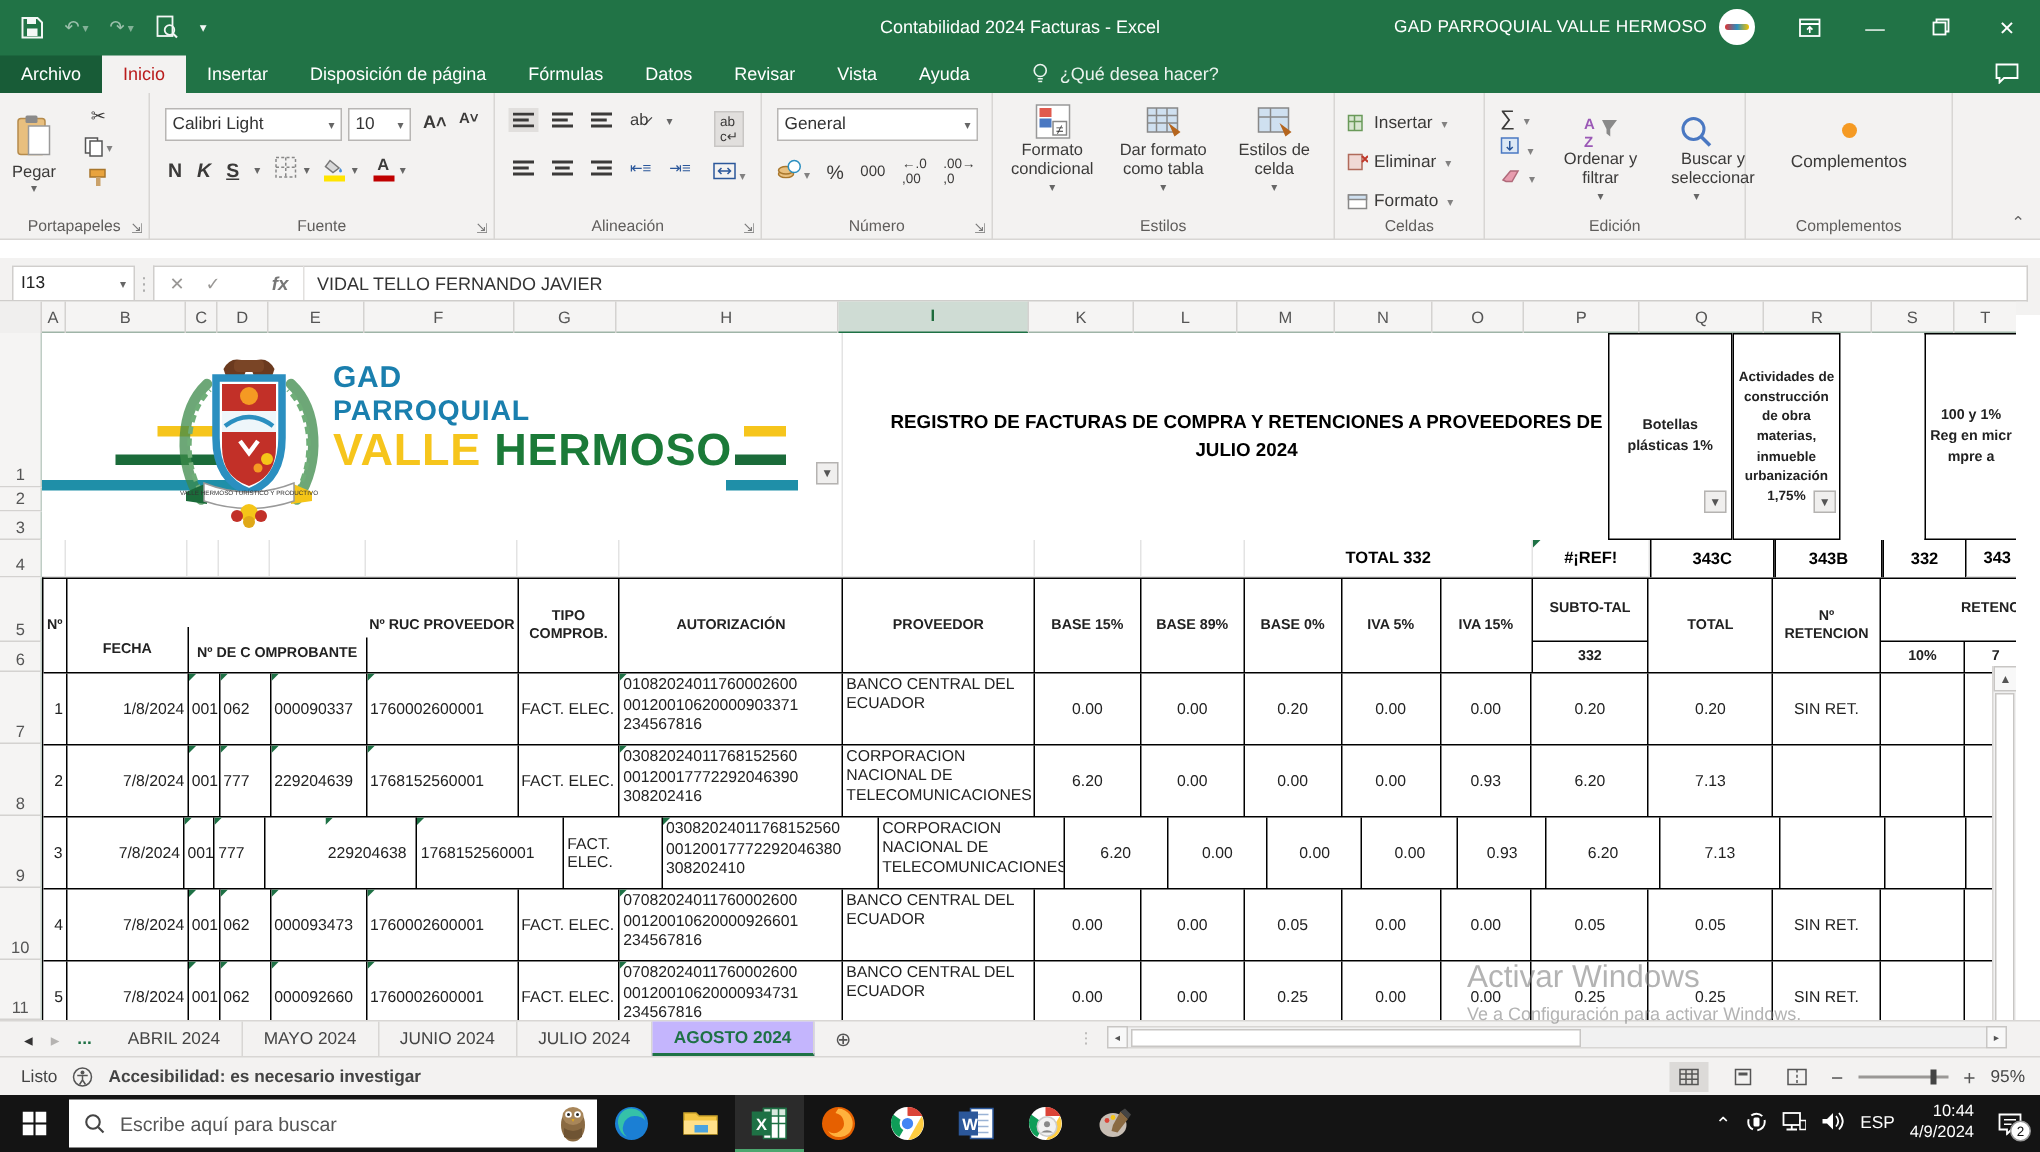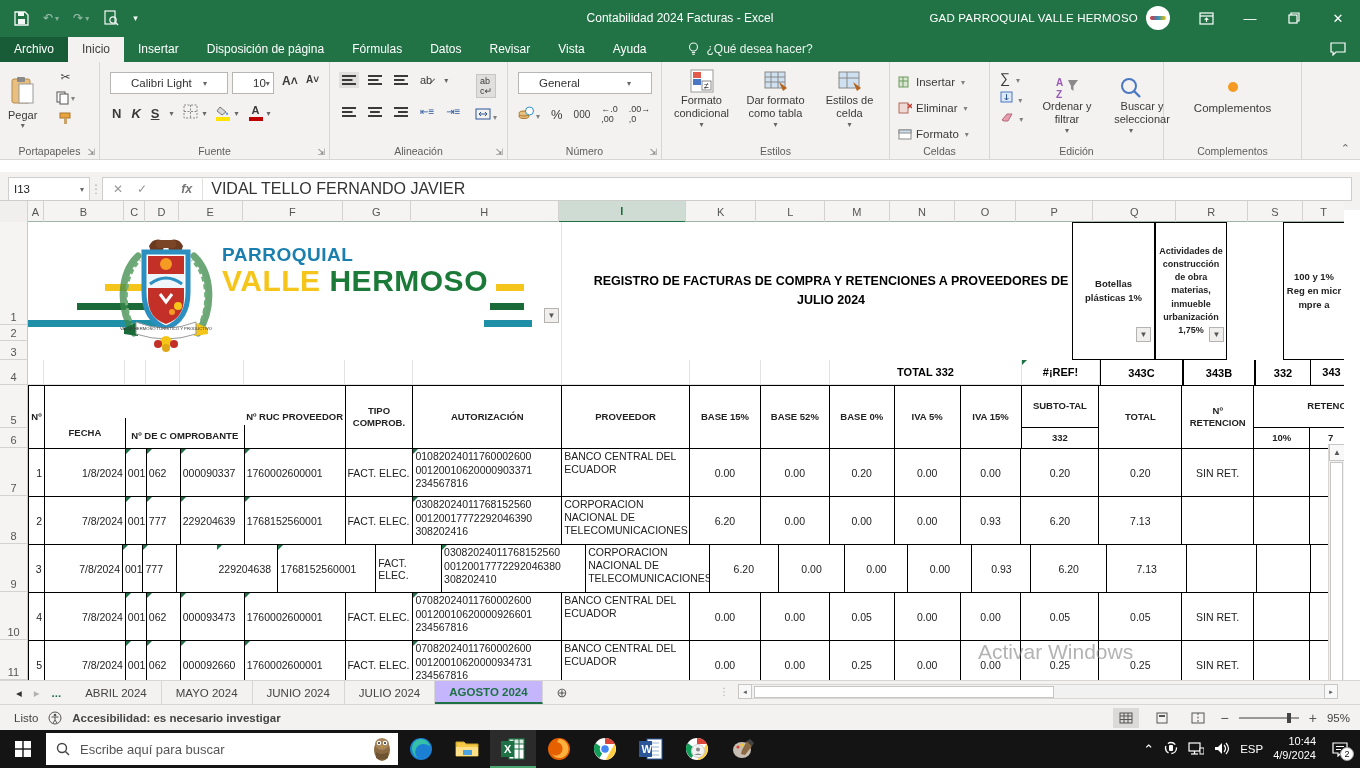--- a/index.html
+++ b/index.html
@@ -18,32 +18,32 @@
   .account { display:flex; align-items:center; gap:8px; margin-right:14px; }
   .account-name { font-size:11.5px; letter-spacing:.2px; }
   .avatar { width:24px; height:24px; border-radius:50%; background:#fff; position:relative; overflow:hidden; }
   .avatar i { position:absolute; left:4px; top:10px; width:16px; height:4px; background:linear-gradient(90deg,#d33,#2b8fc0,#f2c200); border-radius:2px; }
   .winbtn { width:44px; height:36px; display:flex; align-items:center; justify-content:center; color:#fff; font-size:13px; }
 
   
   .menubar { position:absolute; left:0; top:36px; width:1360px; height:26px; background:#217346; display:flex; align-items:flex-end; }
   .mtab { padding:5px 14px 6px; font-size:12px; color:#fff; }
   .mtab.archivo { background:#185c37; }
-  .mtab.active { background:#f3f2f1; color:#404040; }
+  .mtab.active { background:#f3f2f1; color:#b91c1c; }
   .msearch { display:flex; align-items:center; gap:7px; color:#eaf3ee; margin-left:28px; padding-bottom:6px; font-size:12px; }
   .comment-ico { position:absolute; right:14px; top:6px; color:#fff; }
 
   
   .ribbon { position:absolute; left:0; top:62px; width:1360px; height:98px; background:#f3f2f1; border-bottom:1px solid #d8d6d4; display:flex; }
   .rgroup { position:relative; height:98px; border-right:1px solid #d8d6d4; }
   .rglabel { position:absolute; bottom:3px; left:0; right:0; text-align:center; font-size:10.5px; color:#5f5d5b; }
   .launcher { position:absolute; bottom:3px; right:4px; font-size:9px; color:#777; }
   .collapse { position:absolute; right:10px; bottom:4px; color:#666; font-size:11px; }
   .bigbtn { display:flex; flex-direction:column; align-items:center; justify-content:flex-start; padding-top:8px; }
-  .combo { background:#fff; border:1px solid #b8b6b4; height:22px; display:flex; align-items:center; justify-content:space-between; padding:0 20px; font-size:11.5px; color:#333; }
+  .combo { background:#fff; border:1px solid #b8b6b4; height:22px; display:flex; align-items:center; justify-content:space-between; padding:0 4px; font-size:11.5px; color:#333; }
   .combo .dd { font-size:8px; color:#666; }
   .ibtn { display:inline-flex; align-items:center; justify-content:center; color:#3b3a39; }
   .lines { display:inline-block; width:14px; height:10px; background:
       linear-gradient(#3b3a39 0 0) 0 0/100% 2px no-repeat,
       linear-gradient(#3b3a39 0 0) 0 4px/75% 2px no-repeat,
       linear-gradient(#3b3a39 0 0) 0 8px/100% 2px no-repeat; }
   .lines.c { background:
       linear-gradient(#3b3a39 0 0) 50% 0/100% 2px no-repeat,
       linear-gradient(#3b3a39 0 0) 50% 4px/70% 2px no-repeat,
       linear-gradient(#3b3a39 0 0) 50% 8px/100% 2px no-repeat; }
@@ -59,21 +59,21 @@
   .est-big { display:flex; flex-direction:column; align-items:center; width:74px; padding-top:6px; font-size:11px; color:#3b3a39; text-align:center; line-height:1.2; }
   .small-row { display:flex; align-items:center; gap:4px; font-size:11.5px; color:#3b3a39; height:20px; }
 
   
   .fbar-wrap { position:absolute; left:0; top:172px; width:1360px; height:38px; background:#f3f2f1; padding-top:3px; }
   .fbar { display:flex; height:24px; margin:2px 8px 0 8px; align-items:stretch; }
   .namebox { width:82px; background:#fff; border:1px solid #d0cecc; display:flex; align-items:center; justify-content:space-between; padding:0 5px; font-size:11.5px; }
   .fsep { width:12px; display:flex; align-items:center; justify-content:center; color:#aaa; }
   .fbtns { display:flex; align-items:center; gap:14px; background:#fff; border:1px solid #d0cecc; border-right:none; padding:0 10px; color:#9a9896; }
   .fx { font-style:italic; font-weight:bold; color:#777; font-size:12.5px;margin-left:20px; }
-  .ftext { flex:1; background:#fff; border:1px solid #d0cecc; border-left:1px solid #e2e0de; display:flex; align-items:center; padding:0 8px; font-size:16px; color:#333; }
+  .ftext { flex:1; background:#fff; border:1px solid #d0cecc; border-left:1px solid #e2e0de; display:flex; align-items:center; padding:0 8px; font-size:12px; color:#333; }
 
   
   .colheads { position:absolute; left:0; top:200px; width:1344px; height:22px; display:flex; background:#f5f4f3; border-top:1px solid #cfcdcb; border-bottom:1px solid #9fb4a7; font-size:11px; color:#555; }
   .ch { border-right:1px solid #d4d2d0; display:flex; align-items:center; justify-content:center; height:22px; }
   .ch.corner { background:#f0efee; }
   .ch.sel { background:#cfdcd4; color:#1e6b3c; border-bottom:2px solid #1e7145; font-weight:bold; }
 
   
   .grid { position:absolute; left:0; top:222px; width:1344px; height:458px; background:#fff; overflow:hidden; }
   .gutter-cell { position:absolute; left:0; width:28px; background:#f5f4f3; border-right:1px solid #bfcdc5; border-bottom:1px solid #d4d2d0; font-size:11px; color:#555; display:flex; align-items:flex-end; justify-content:center; padding-bottom:1px; }
@@ -555,20 +555,21 @@
         <path d="M20 94 q30 12 60 0 l0 12 q-30 10 -60 0 Z" fill="#fff" stroke="#999" stroke-width="1"></path>
         <text x="50" y="102" font-size="4.2" text-anchor="middle" fill="#333">VALLE HERMOSO TURÍSTICO Y PRODUCTIVO</text>
 
         <circle cx="50" cy="114" r="6" fill="#f5c518"></circle>
         <circle cx="42" cy="116" r="4" fill="#c23028"></circle>
         <circle cx="58" cy="116" r="4" fill="#c23028"></circle>
         <circle cx="50" cy="120" r="4" fill="#e0a818"></circle>
       </svg>
 
       <div class="logo-text">
+        <div class="lt-gad">GAD</div>
         <div class="lt-par">PARROQUIAL</div>
         <div class="lt-vh"><span class="lt-valle">VALLE</span> <span class="lt-hermoso">HERMOSO</span></div>
       </div>
       <div class="ddbtn" style="right:2px;top:86px;">▼</div>
     </div>
 
     <div class="abs title-cell">
       <span>REGISTRO DE FACTURAS DE COMPRA Y RETENCIONES A PROVEEDORES DE JULIO 2024</span>
       <div class="ddbtn" style="right:4px;top:86px;">▼</div>
     </div>
@@ -611,21 +612,21 @@
 
     <div class="thead">
       <div class="th" style="width:16px;">Nº</div>
       <div class="th" style="width:81px;margin-top:32px;">FECHA</div>
       <div class="th" style="width:119px;margin-top:39px;">Nº DE C OMPROBANTE</div>
       <div class="th" style="width:101px;">Nº RUC PROVEEDOR</div>
       <div class="th" style="width:68px;">TIPO COMPROB.</div>
       <div class="th" style="width:149px;">AUTORIZACIÓN</div>
       <div class="th" style="width:128px;">PROVEEDOR</div>
       <div class="th" style="width:71px;">BASE 15%</div>
-      <div class="th" style="width:69px;">BASE 52%</div>
+      <div class="th" style="width:69px;">BASE 89%</div>
       <div class="th" style="width:65px;">BASE 0%</div>
       <div class="th" style="width:66px;">IVA 5%</div>
       <div class="th" style="width:61px;">IVA 15%</div>
       <div class="th split" style="width:78px;">
         <div class="tophalf">SUBTO-TAL</div>
         <div class="bothalf">332</div>
       </div>
       <div class="th" style="width:83px;">TOTAL</div>
       <div class="th" style="width:72px;">Nº RETENCION</div>
       <div class="th split" style="width:97px;border-right:none;">
@@ -767,20 +768,21 @@
 
     <div class="vscroll">
       <div class="vs-btn">▲</div>
       <div class="vs-thumb"></div>
 
     </div>
   </div>
 
   <div class="wm">
     <div class="l1">Activar Windows</div>
+    <div class="l2">Ve a Configuración para activar Windows.</div>
   </div>
 
   <div class="tabbar">
     <div class="tnav">
       <span>◂</span>
       <span class="dis">▸</span>
       <span style="font-weight:bold;color:#1e7145;">...</span>
     </div>
     <div class="stab">ABRIL 2024</div>
     <div class="stab">MAYO 2024</div>

